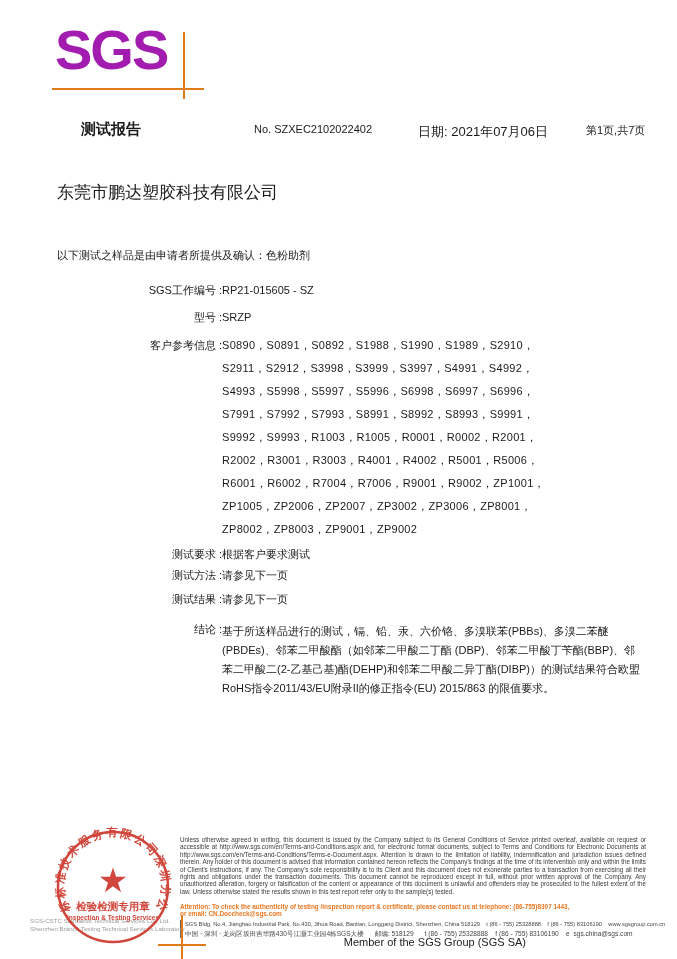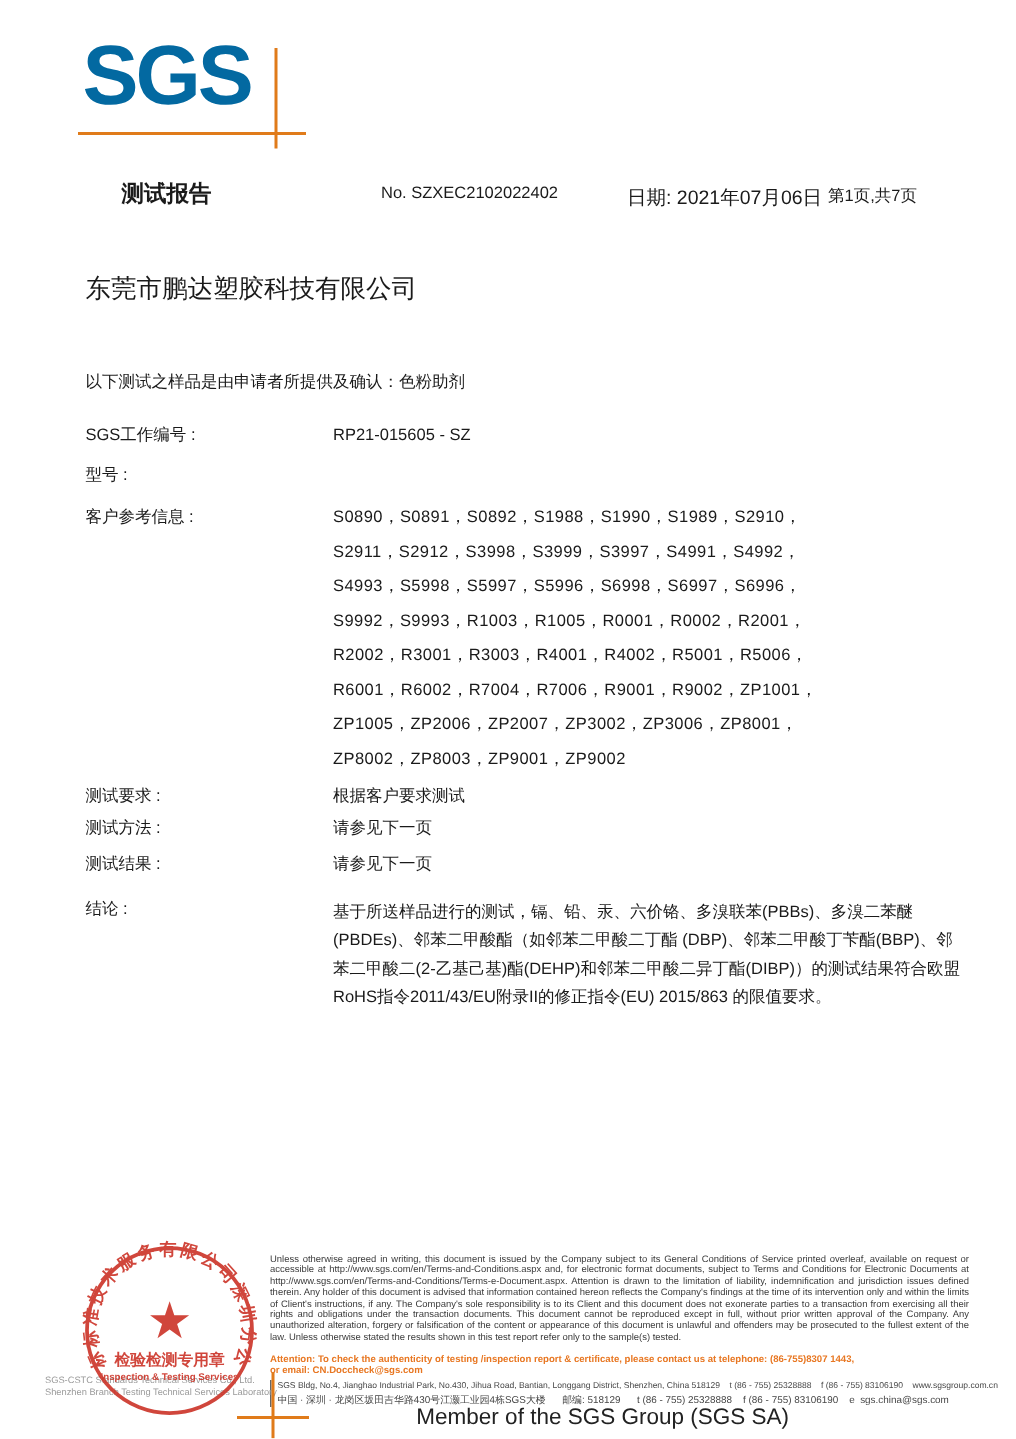--- a/index.html
+++ b/index.html
@@ -3,35 +3,35 @@
 <meta charset="utf-8">
 <style>
   html,body{margin:0;padding:0;background:#ffffff;}
   .page{
     position:relative;width:677px;height:959px;background:#ffffff;overflow:hidden;
     font-family:"Liberation Sans","DejaVu Sans",sans-serif;color:#1a1a1a;
   }
   
   .logo-text{
     position:absolute;left:55px;top:22px;font-size:56px;font-weight:bold;
-    color:#0369a1;letter-spacing:-2px;line-height:1;
+    color:#a21caf;letter-spacing:-2px;line-height:1;
   }
   .logo-hline{position:absolute;left:52px;top:88px;width:152px;height:2px;background:#e07b1a;}
   .logo-vline{position:absolute;left:183px;top:32px;width:2px;height:67px;background:#e07b1a;}
   .title-row{position:absolute;left:0;top:120px;width:677px;height:20px;margin-left:24px;}
   .doc-title{position:absolute;left:57px;top:0;font-size:15px;font-weight:bold;}
   .doc-no{position:absolute;left:230px;top:3px;font-size:11px;}
   .doc-date{position:absolute;left:394px;top:3px;font-size:13px;}
-  .doc-pages{position:absolute;left:528px;top:3px;font-size:11px;}
+  .doc-pages{position:absolute;left:562px;top:3px;font-size:11px;}
   .company-block{position:absolute;left:57px;top:180px;font-size:17px;line-height:26px;}
   
   .content{position:absolute;left:57px;top:248px;width:585px;font-size:11px;}
   .intro{margin:0 0 14px 0;line-height:15px;}
   .row{display:grid;grid-template-columns:165px 1fr;align-items:start;}
-  .row .lbl{line-height:15px;}
+  .row .lbl{line-height:15px;text-align:right;}
   .row .val{line-height:15px;}
   .row-pad{padding:6px 0;}
   .row-pad-sm{padding:3px 0;}
   .ref-lines .ref-line{display:block;line-height:23px;letter-spacing:0.3px;}
   .conclusion-row{padding-top:9px;}
   .conclusion-row .val{line-height:19px;}
   
   .fine-print{
     position:absolute;left:180px;top:836px;width:466px;
     font-size:6.3px;line-height:7.4px;color:#3b3b3b;text-align:justify;
@@ -39,21 +39,21 @@
   .attention{
     position:absolute;left:180px;top:903px;width:466px;
     font-size:6.4px;line-height:7.4px;color:#e87722;font-weight:bold;
   }
   .address-block{
     position:absolute;left:180px;top:920px;width:466px;
     border-left:1px solid #666;padding-left:4px;color:#474747;
   }
   .addr-line{white-space:pre;font-size:5.7px;line-height:9px;}
   .addr-line.cn{font-size:6.6px;}
-  .member-line{position:absolute;left:0;top:936px;width:526px;text-align:right;font-size:15px;color:#222;}
+  .member-line{position:absolute;left:0;top:936px;width:526px;text-align:right;font-size:11px;color:#222;}
   .stamp-wrap{position:absolute;left:53px;top:826px;width:120px;height:122px;opacity:0.9;}
   .footer-company{
     position:absolute;left:30px;top:917px;width:160px;
     font-size:6.2px;line-height:7.6px;color:#9a9a9a;
   }
   .cross-vline{position:absolute;left:181px;top:915px;width:2px;height:44px;background:#e07b1a;}
   .cross-hline{position:absolute;left:158px;top:944px;width:48px;height:2px;background:#e07b1a;}
 </style>
 </head>
 <body>
@@ -78,28 +78,30 @@
   <div class="content">
     <p class="intro">以下测试之样品是由申请者所提供及确认：色粉助剂</p>
 
     <div class="row row-pad">
       <span class="lbl">SGS工作编号 :</span>
       <span class="val">RP21-015605 - SZ</span>
     </div>
 
     <div class="row row-pad">
       <span class="lbl">型号 :</span>
+      <span class="val">SRZP</span>
     </div>
 
     <div class="row row-pad-sm">
       <span class="lbl" style="line-height:23px;">客户参考信息 :</span>
       <span class="val ref-lines">
         <span class="ref-line">S0890，S0891，S0892，S1988，S1990，S1989，S2910，</span>
         <span class="ref-line">S2911，S2912，S3998，S3999，S3997，S4991，S4992，</span>
         <span class="ref-line">S4993，S5998，S5997，S5996，S6998，S6997，S6996，</span>
+        <span class="ref-line">S7991，S7992，S7993，S8991，S8992，S8993，S9991，</span>
         <span class="ref-line">S9992，S9993，R1003，R1005，R0001，R0002，R2001，</span>
         <span class="ref-line">R2002，R3001，R3003，R4001，R4002，R5001，R5006，</span>
         <span class="ref-line">R6001，R6002，R7004，R7006，R9001，R9002，ZP1001，</span>
         <span class="ref-line">ZP1005，ZP2006，ZP2007，ZP3002，ZP3006，ZP8001，</span>
         <span class="ref-line">ZP8002，ZP8003，ZP9001，ZP9002</span>
       </span>
     </div>
 
 
 

